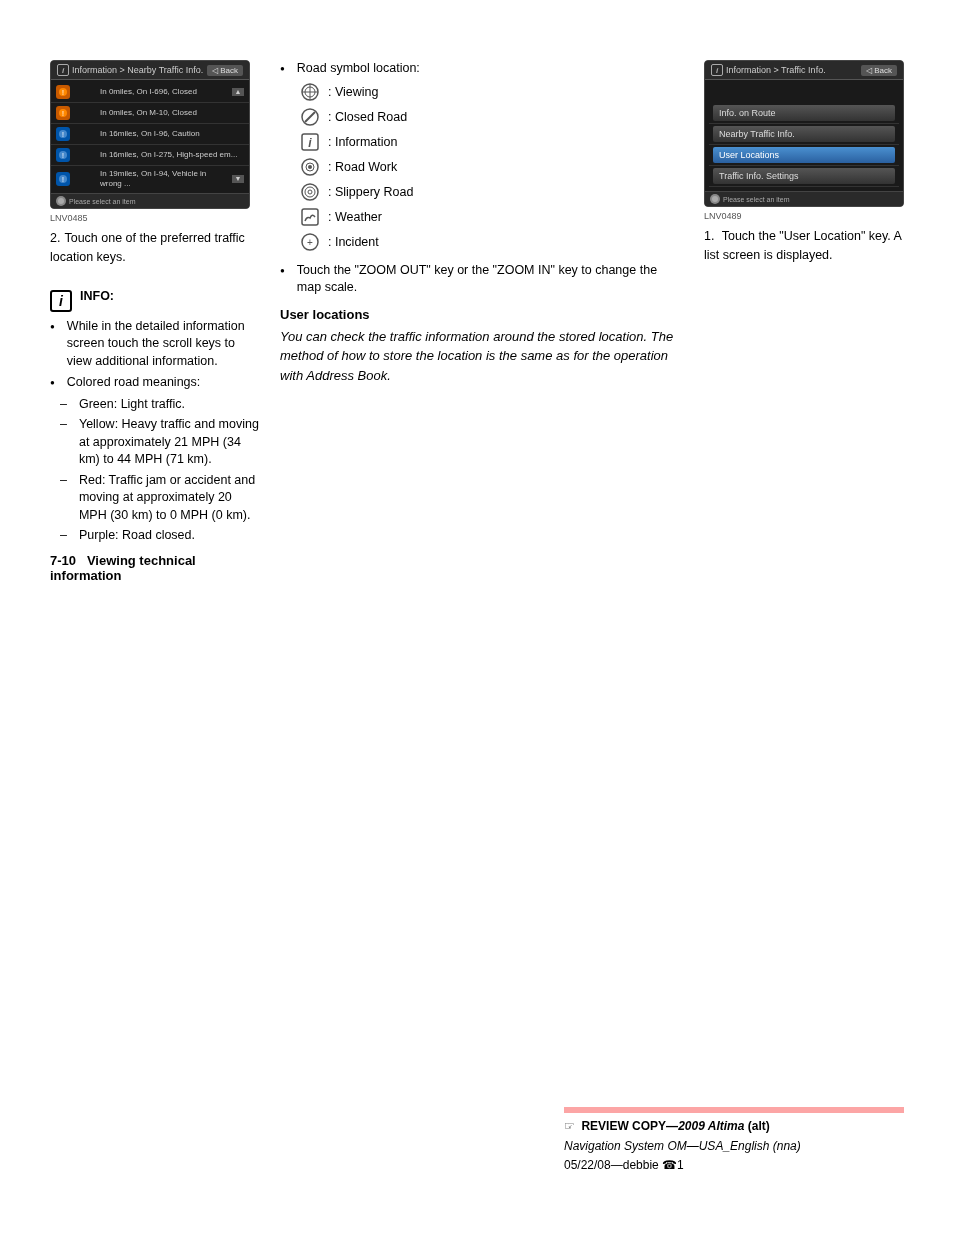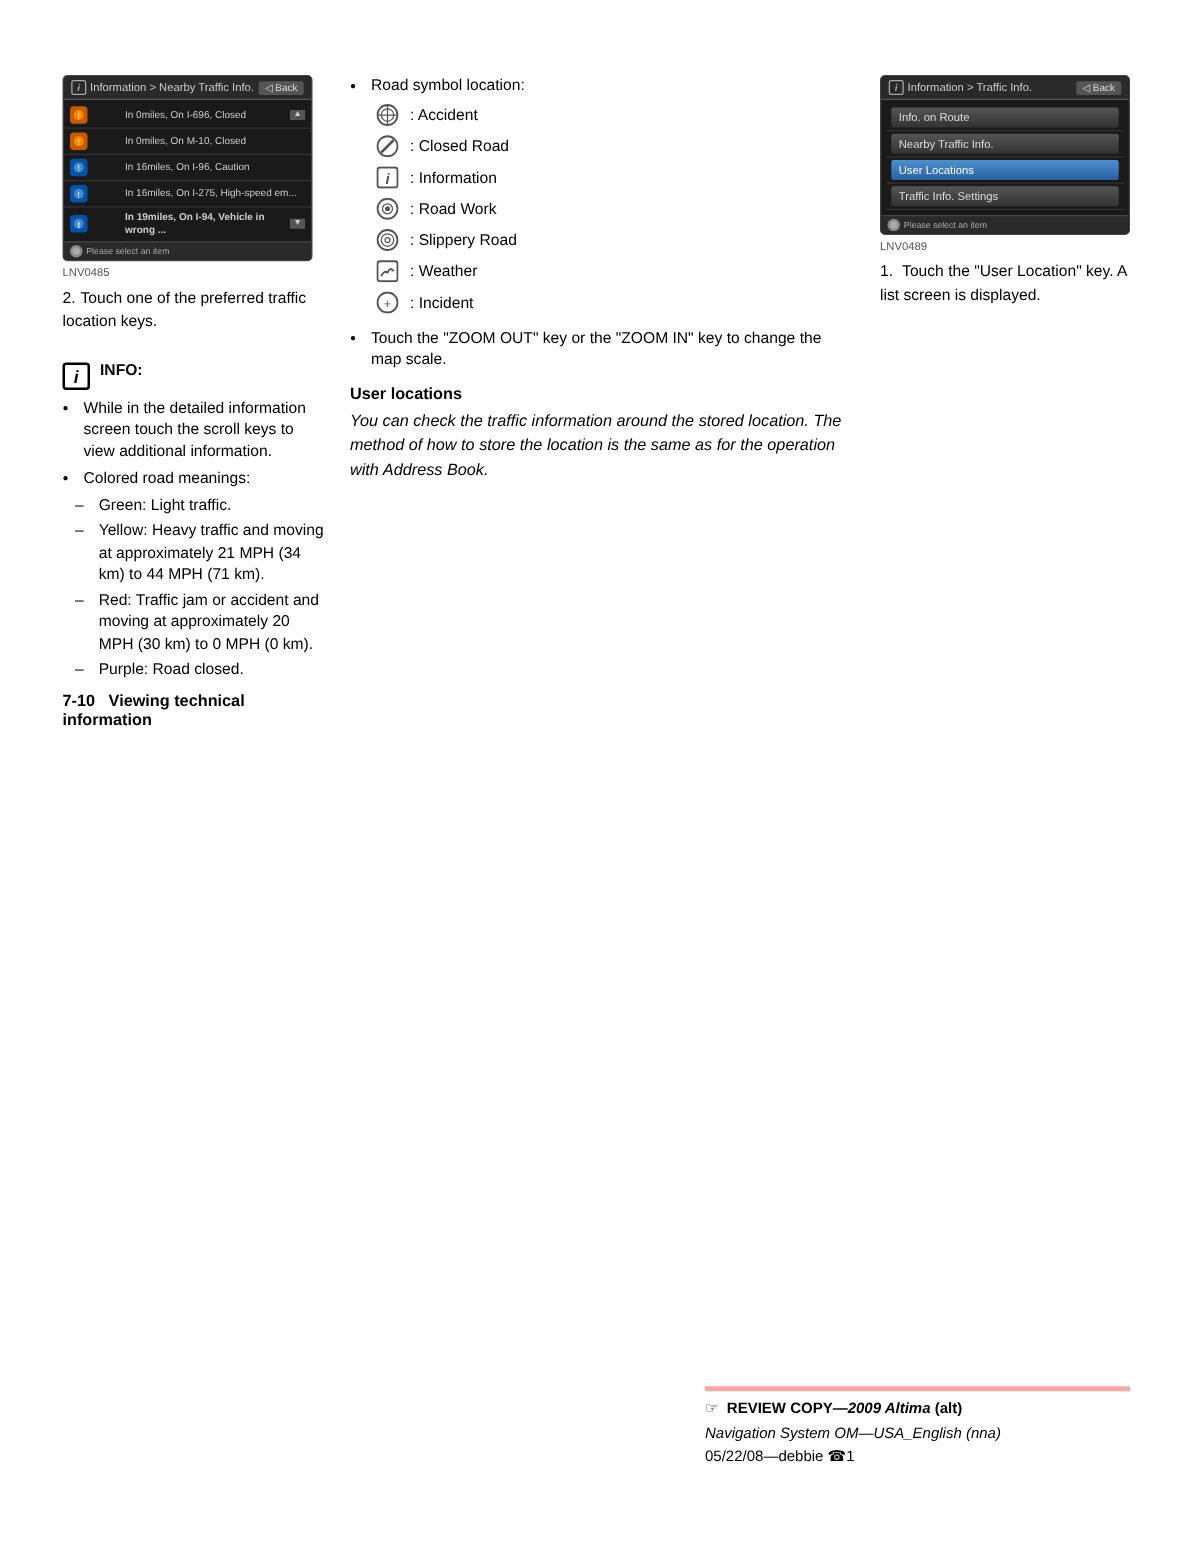--- a/index.html
+++ b/index.html
@@ -101,21 +101,20 @@
     .nav-row {
       display: flex;
       align-items: center;
       padding: 3px 5px;
       border-bottom: 1px solid #333;
       gap: 4px;
     }
 
     .nav-row:last-child {
       border-bottom: none;
-      font-weight: bold;
     }
 
     .nav-row-icon {
       width: 14px;
       height: 14px;
       border-radius: 3px;
       display: flex;
       align-items: center;
       justify-content: center;
       flex-shrink: 0;
@@ -322,21 +321,21 @@
       line-height: 1.5;
       margin-top: 6px;
     }
 
     
     .footer-section {
       position: absolute;
       bottom: 60px;
       right: 50px;
       text-align: left;
-      border-top: 4px solid #fca5a5;
+      border-top: 6px solid #fca5a5;
       padding-top: 4px;
       width: 340px;
     }
 
     .footer-text {
       font-size: 12px;
       line-height: 1.6;
     }
 
     
@@ -504,21 +503,21 @@
       <ul class="symbol-list">
         <li>
           <span class="symbol-icon">
             <svg width="18" height="18" viewBox="0 0 18 18">
               <circle cx="9" cy="9" r="8" fill="none" stroke="#555" stroke-width="1.5"></circle>
               <circle cx="9" cy="9" r="5" fill="none" stroke="#555" stroke-width="1"></circle>
               <line x1="9" y1="1" x2="9" y2="17" stroke="#555" stroke-width="1"></line>
               <line x1="1" y1="9" x2="17" y2="9" stroke="#555" stroke-width="1"></line>
             </svg>
           </span>
-          <span>: Accident</span>
+          <span>: Viewing</span>
         </li>
         <li>
           <span class="symbol-icon">
             <svg width="18" height="18" viewBox="0 0 18 18">
               <circle cx="9" cy="9" r="8" fill="none" stroke="#555" stroke-width="1.5"></circle>
               <line x1="4" y1="14" x2="14" y2="4" stroke="#555" stroke-width="2"></line>
             </svg>
           </span>
           <span>: Closed Road</span>
         </li>
@@ -594,21 +593,21 @@
             <div class="nav-screen-title">
               <span class="info-icon">i</span>
               <span>Information &gt; Traffic Info.</span>
             </div>
             <div class="nav-back-btn">
               <span>◁</span>
               <span>Back</span>
             </div>
           </div>
 
-          <div class="nav-rows" style="padding: 4px;">
+          <div class="nav-rows" style="padding: 4px; margin-top: 19px;">
             <div class="nav-btn-row">
               <div class="nav-btn">Info. on Route</div>
             </div>
             <div class="nav-btn-row">
               <div class="nav-btn">Nearby Traffic Info.</div>
             </div>
             <div class="nav-btn-row">
               <div class="nav-btn highlighted">User Locations</div>
             </div>
             <div class="nav-btn-row">

